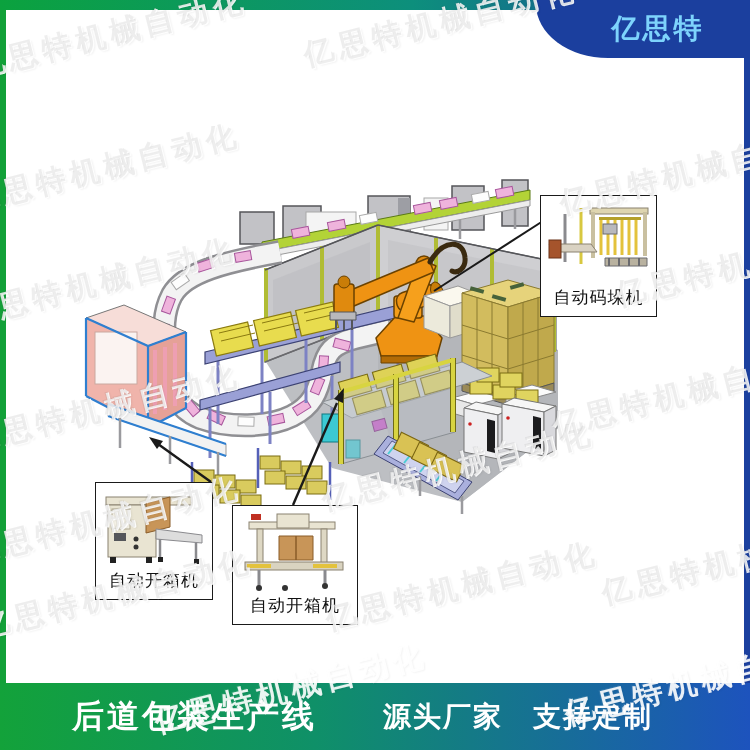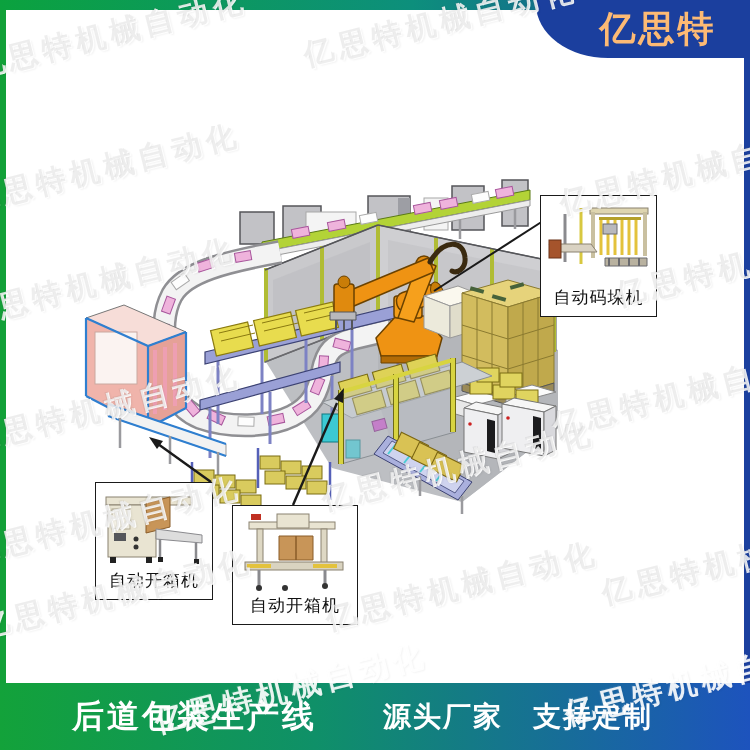--- a/index.html
+++ b/index.html
@@ -9,21 +9,21 @@
   
   .frame-top{position:absolute;top:0;left:0;right:0;height:10px;
              background:linear-gradient(90deg,#0ba23e 0%,#0d8f7c 55%,#1b44a4 100%);z-index:5;}
   .frame-left{position:absolute;top:10px;bottom:67px;left:0;width:6px;background:#12a038;z-index:5;}
   .frame-right{position:absolute;top:10px;bottom:67px;right:0;width:6px;background:#1b409f;z-index:5;}
 
   
   .logo-blob{position:absolute;top:0;right:0;width:214px;height:58px;background:#1b3f9e;
              border-bottom-left-radius:72px 54px;z-index:6;
              display:flex;align-items:center;justify-content:center;box-sizing:border-box;padding-left:30px;}
-  .logo-blob span{color:#fdba74;font-size:36px;font-weight:bold;letter-spacing:3px;}
+  .logo-blob span{color:#7dd3fc;font-size:28px;font-weight:bold;letter-spacing:3px;}
 
   
   .bottom-banner{position:absolute;left:0;right:0;bottom:0;height:67px;z-index:6;
                  background:linear-gradient(90deg,#13a23a 0%,#0f9068 42%,#1d53bd 100%);
                  display:flex;align-items:center;}
   .bb-title{margin-left:72px;font-size:32px;font-weight:bold;color:#fff;letter-spacing:3px;}
   .bb-sub{margin-left:66px;font-size:28px;font-weight:bold;color:#fff;letter-spacing:2px;}
 
   
   .scene,.leaders{position:absolute;top:0;left:0;width:750px;height:750px;z-index:1;}

